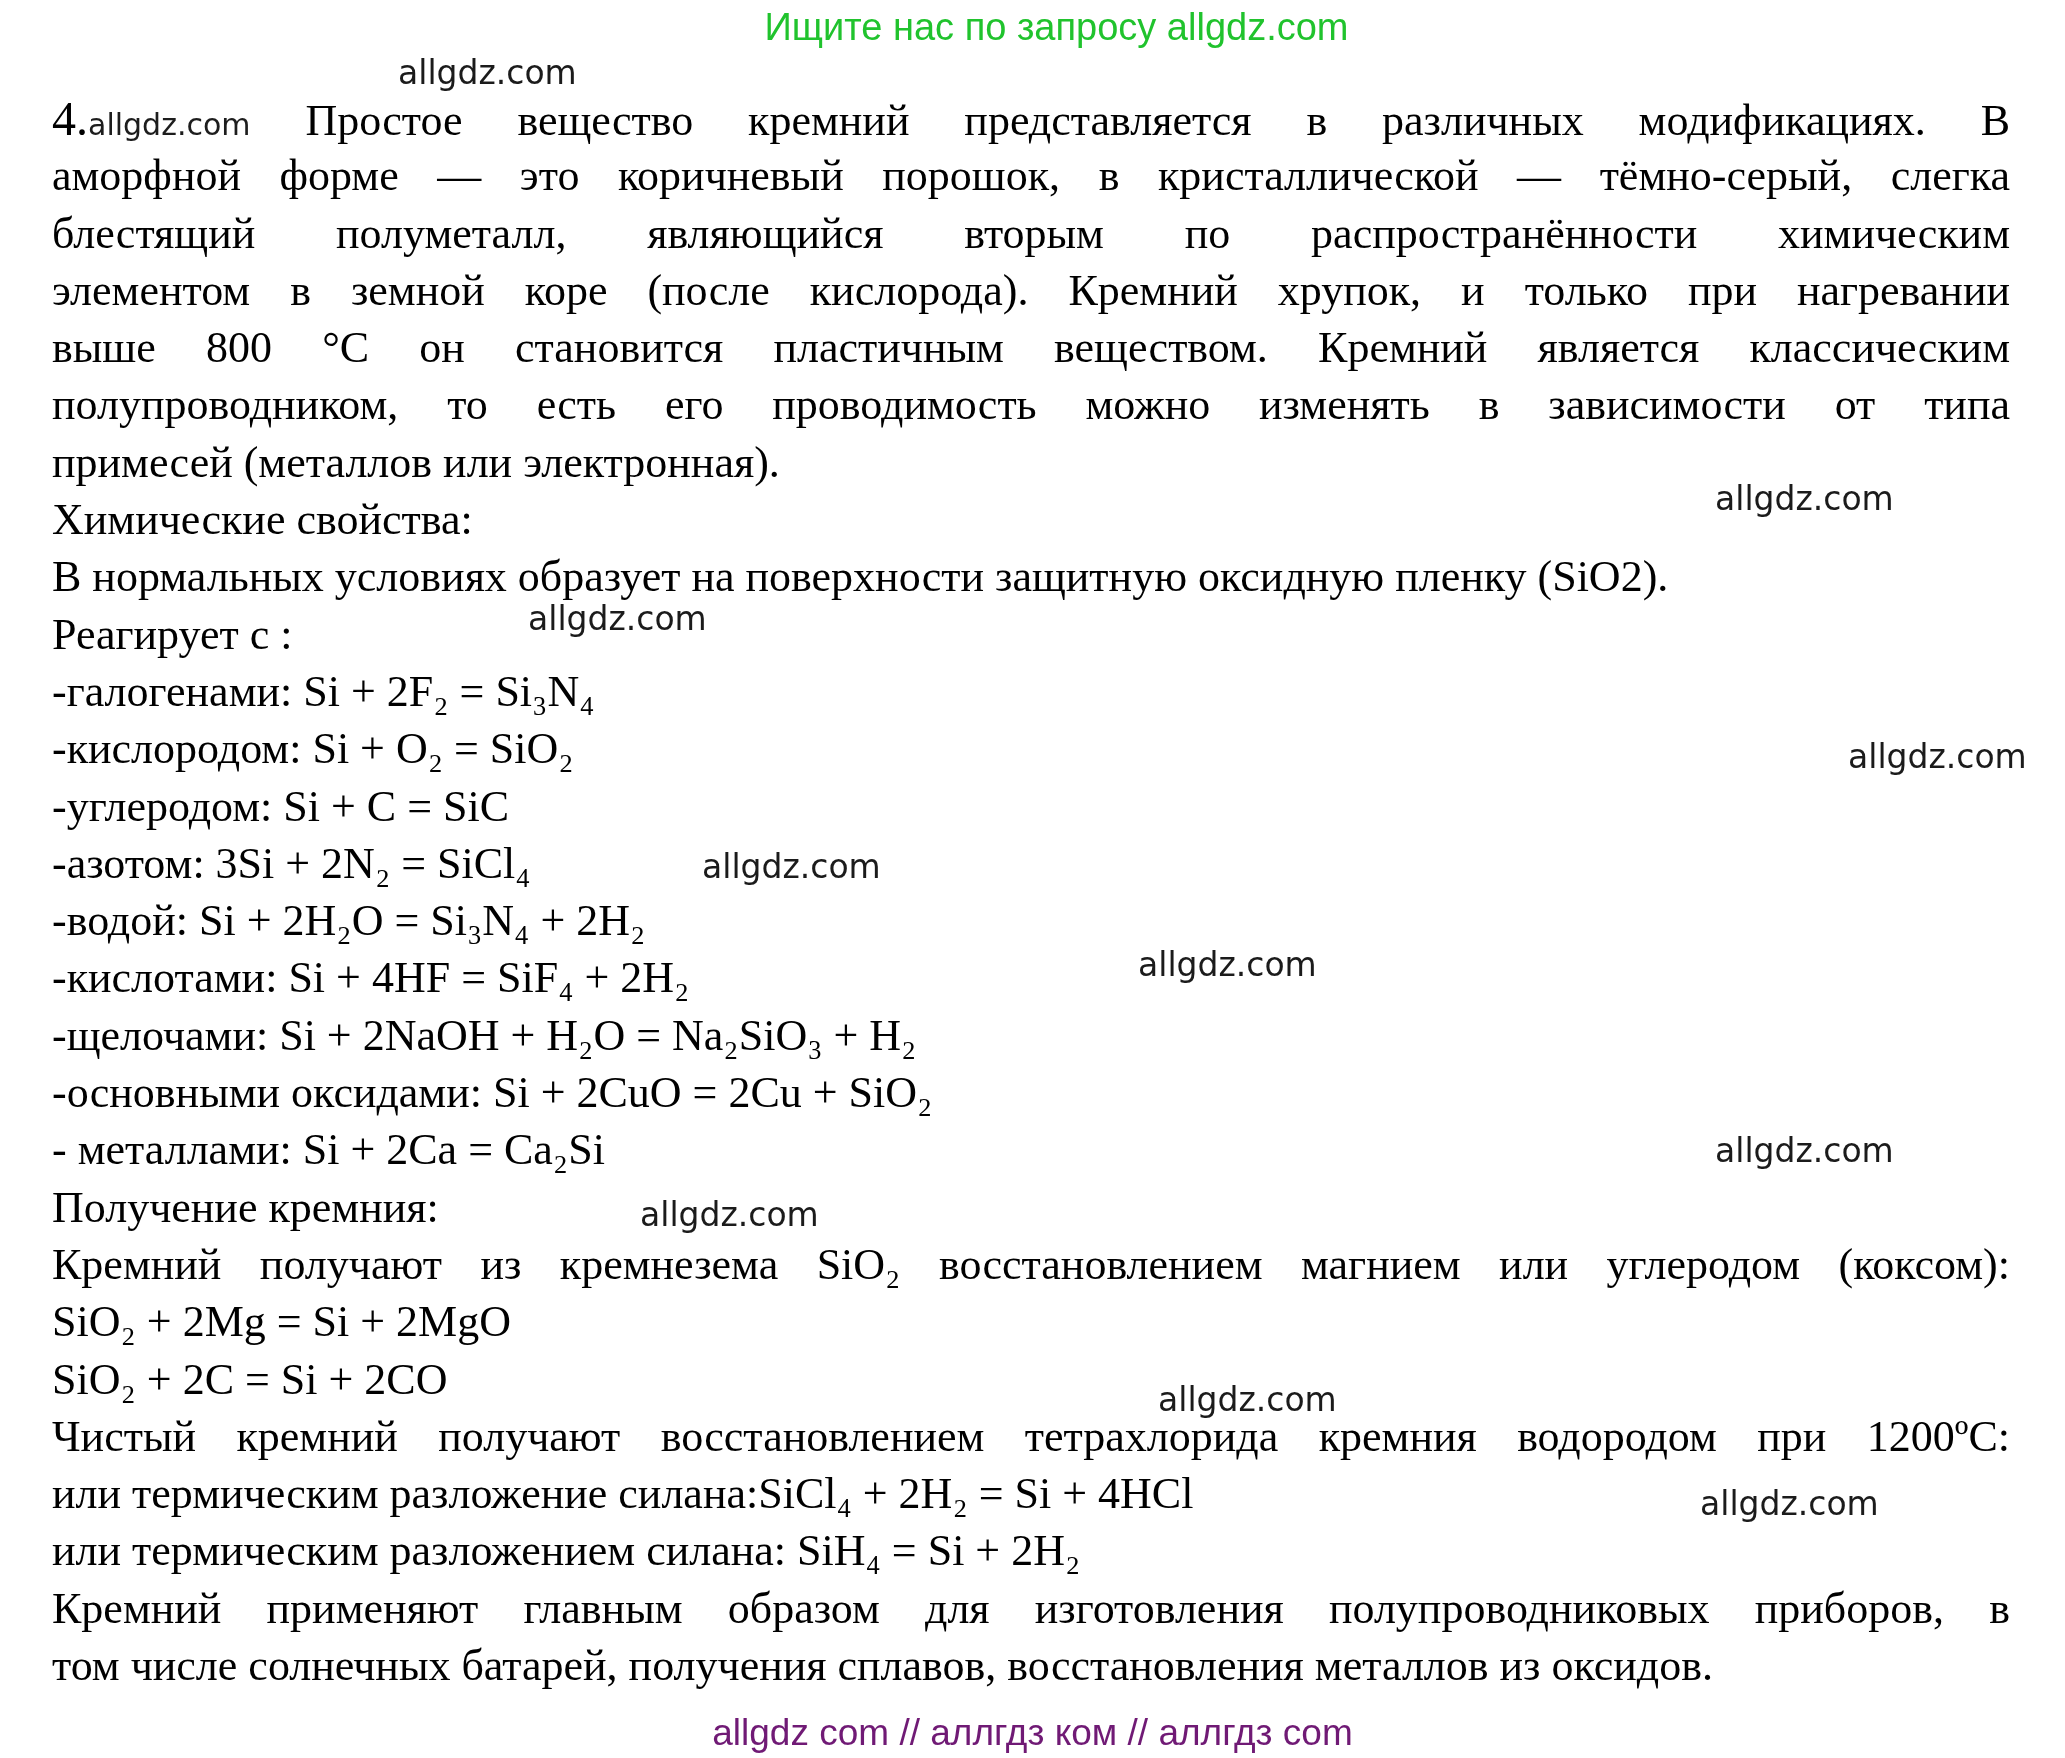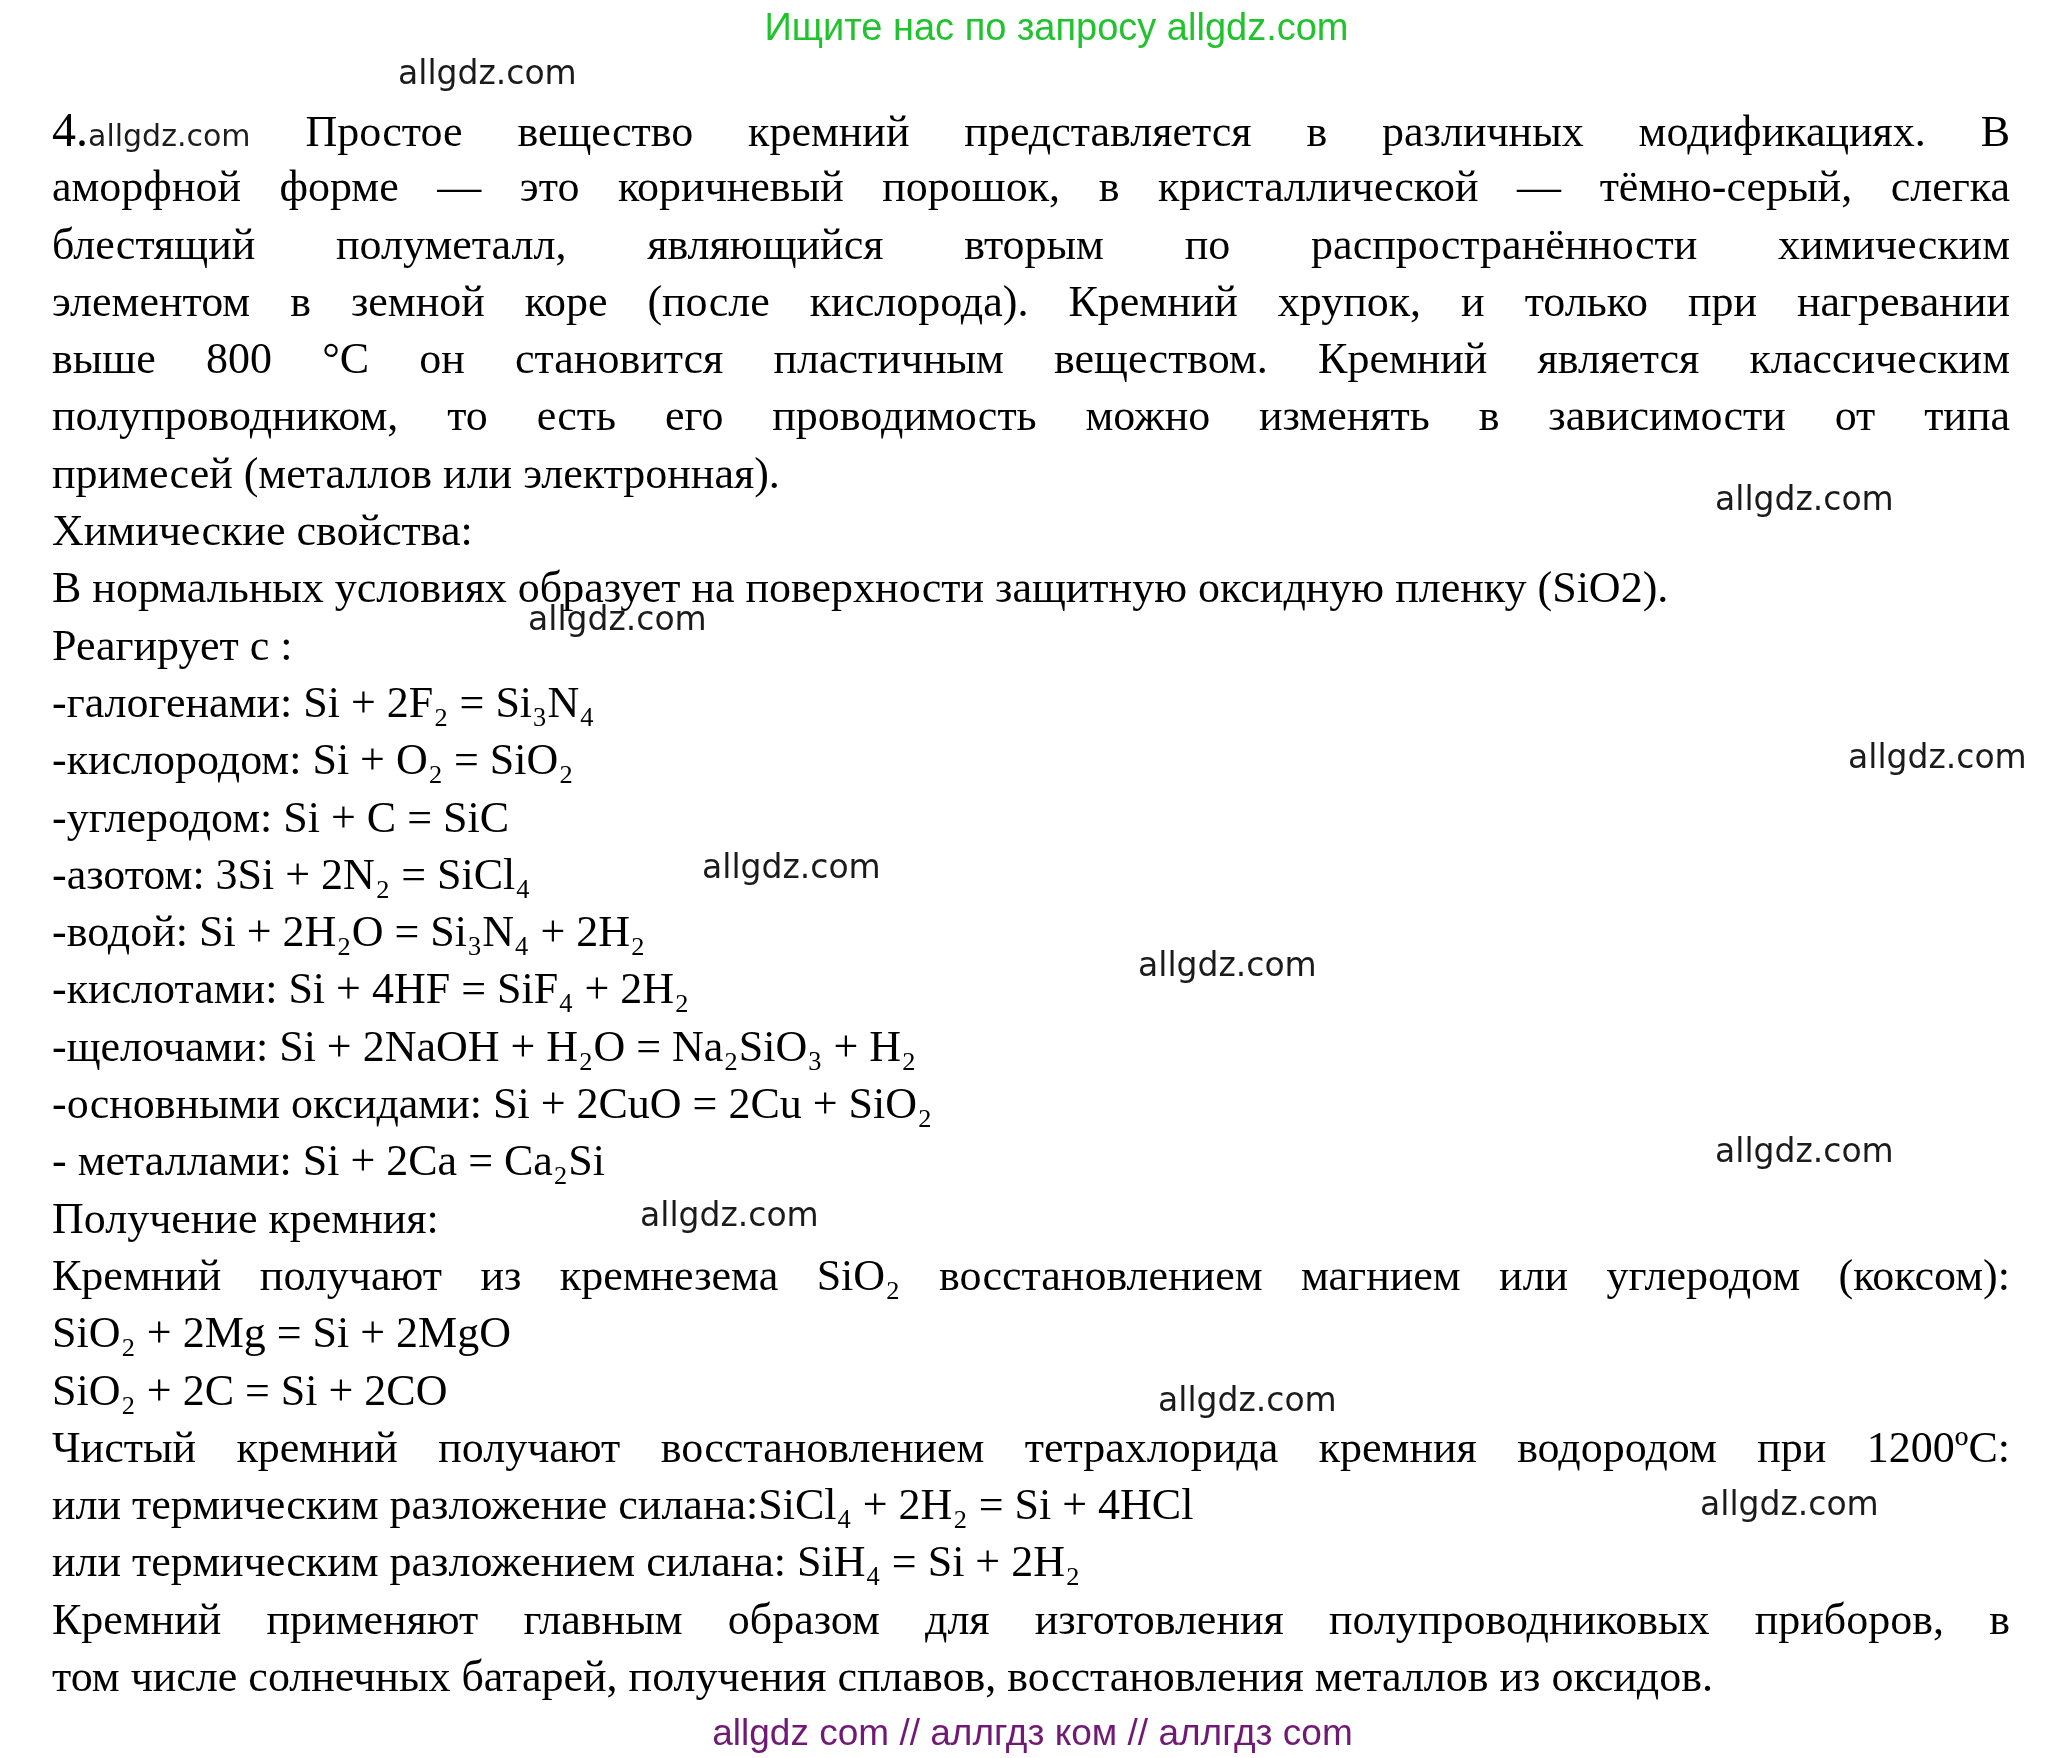--- a/index.html
+++ b/index.html
@@ -2,21 +2,21 @@
 <html><head>
 <meta charset="utf-8">
 <style>
   html,body{margin:0;padding:0;background:#ffffff;}
   .page{position:relative;width:2065px;height:1758px;background:#ffffff;overflow:hidden;
         font-family:"Liberation Serif","DejaVu Serif",serif;color:#000;}
   .green-header{position:absolute;top:6px;left:0;width:100%;text-align:center;
         font-family:"Liberation Sans","DejaVu Sans",sans-serif;font-size:38px;color:#20c32d;padding-left:24px;}
   .purple-footer{position:absolute;top:1712px;left:0;width:100%;text-align:center;
         font-family:"Liberation Sans","DejaVu Sans",sans-serif;font-size:37px;color:#701a75;}
-  .doc{position:absolute;left:52px;top:90px;width:1958px;margin-top:11px;}
+  .doc{position:absolute;left:52px;top:90px;width:1958px;}
   .line{height:57.3px;line-height:57.3px;font-size:44px;white-space:normal;}
   .j{text-align:justify;text-align-last:justify;}
   .marker{font-size:48px;}
   .inline-wm{font-family:"DejaVu Sans","Liberation Sans",sans-serif;font-size:30px;color:#1d1d1d;}
   .wm{position:absolute;font-family:"DejaVu Sans","Liberation Sans",sans-serif;
       font-size:33px;line-height:34px;color:#1b1b1b;white-space:nowrap;}
 </style>
 </head>
 <body>
 

